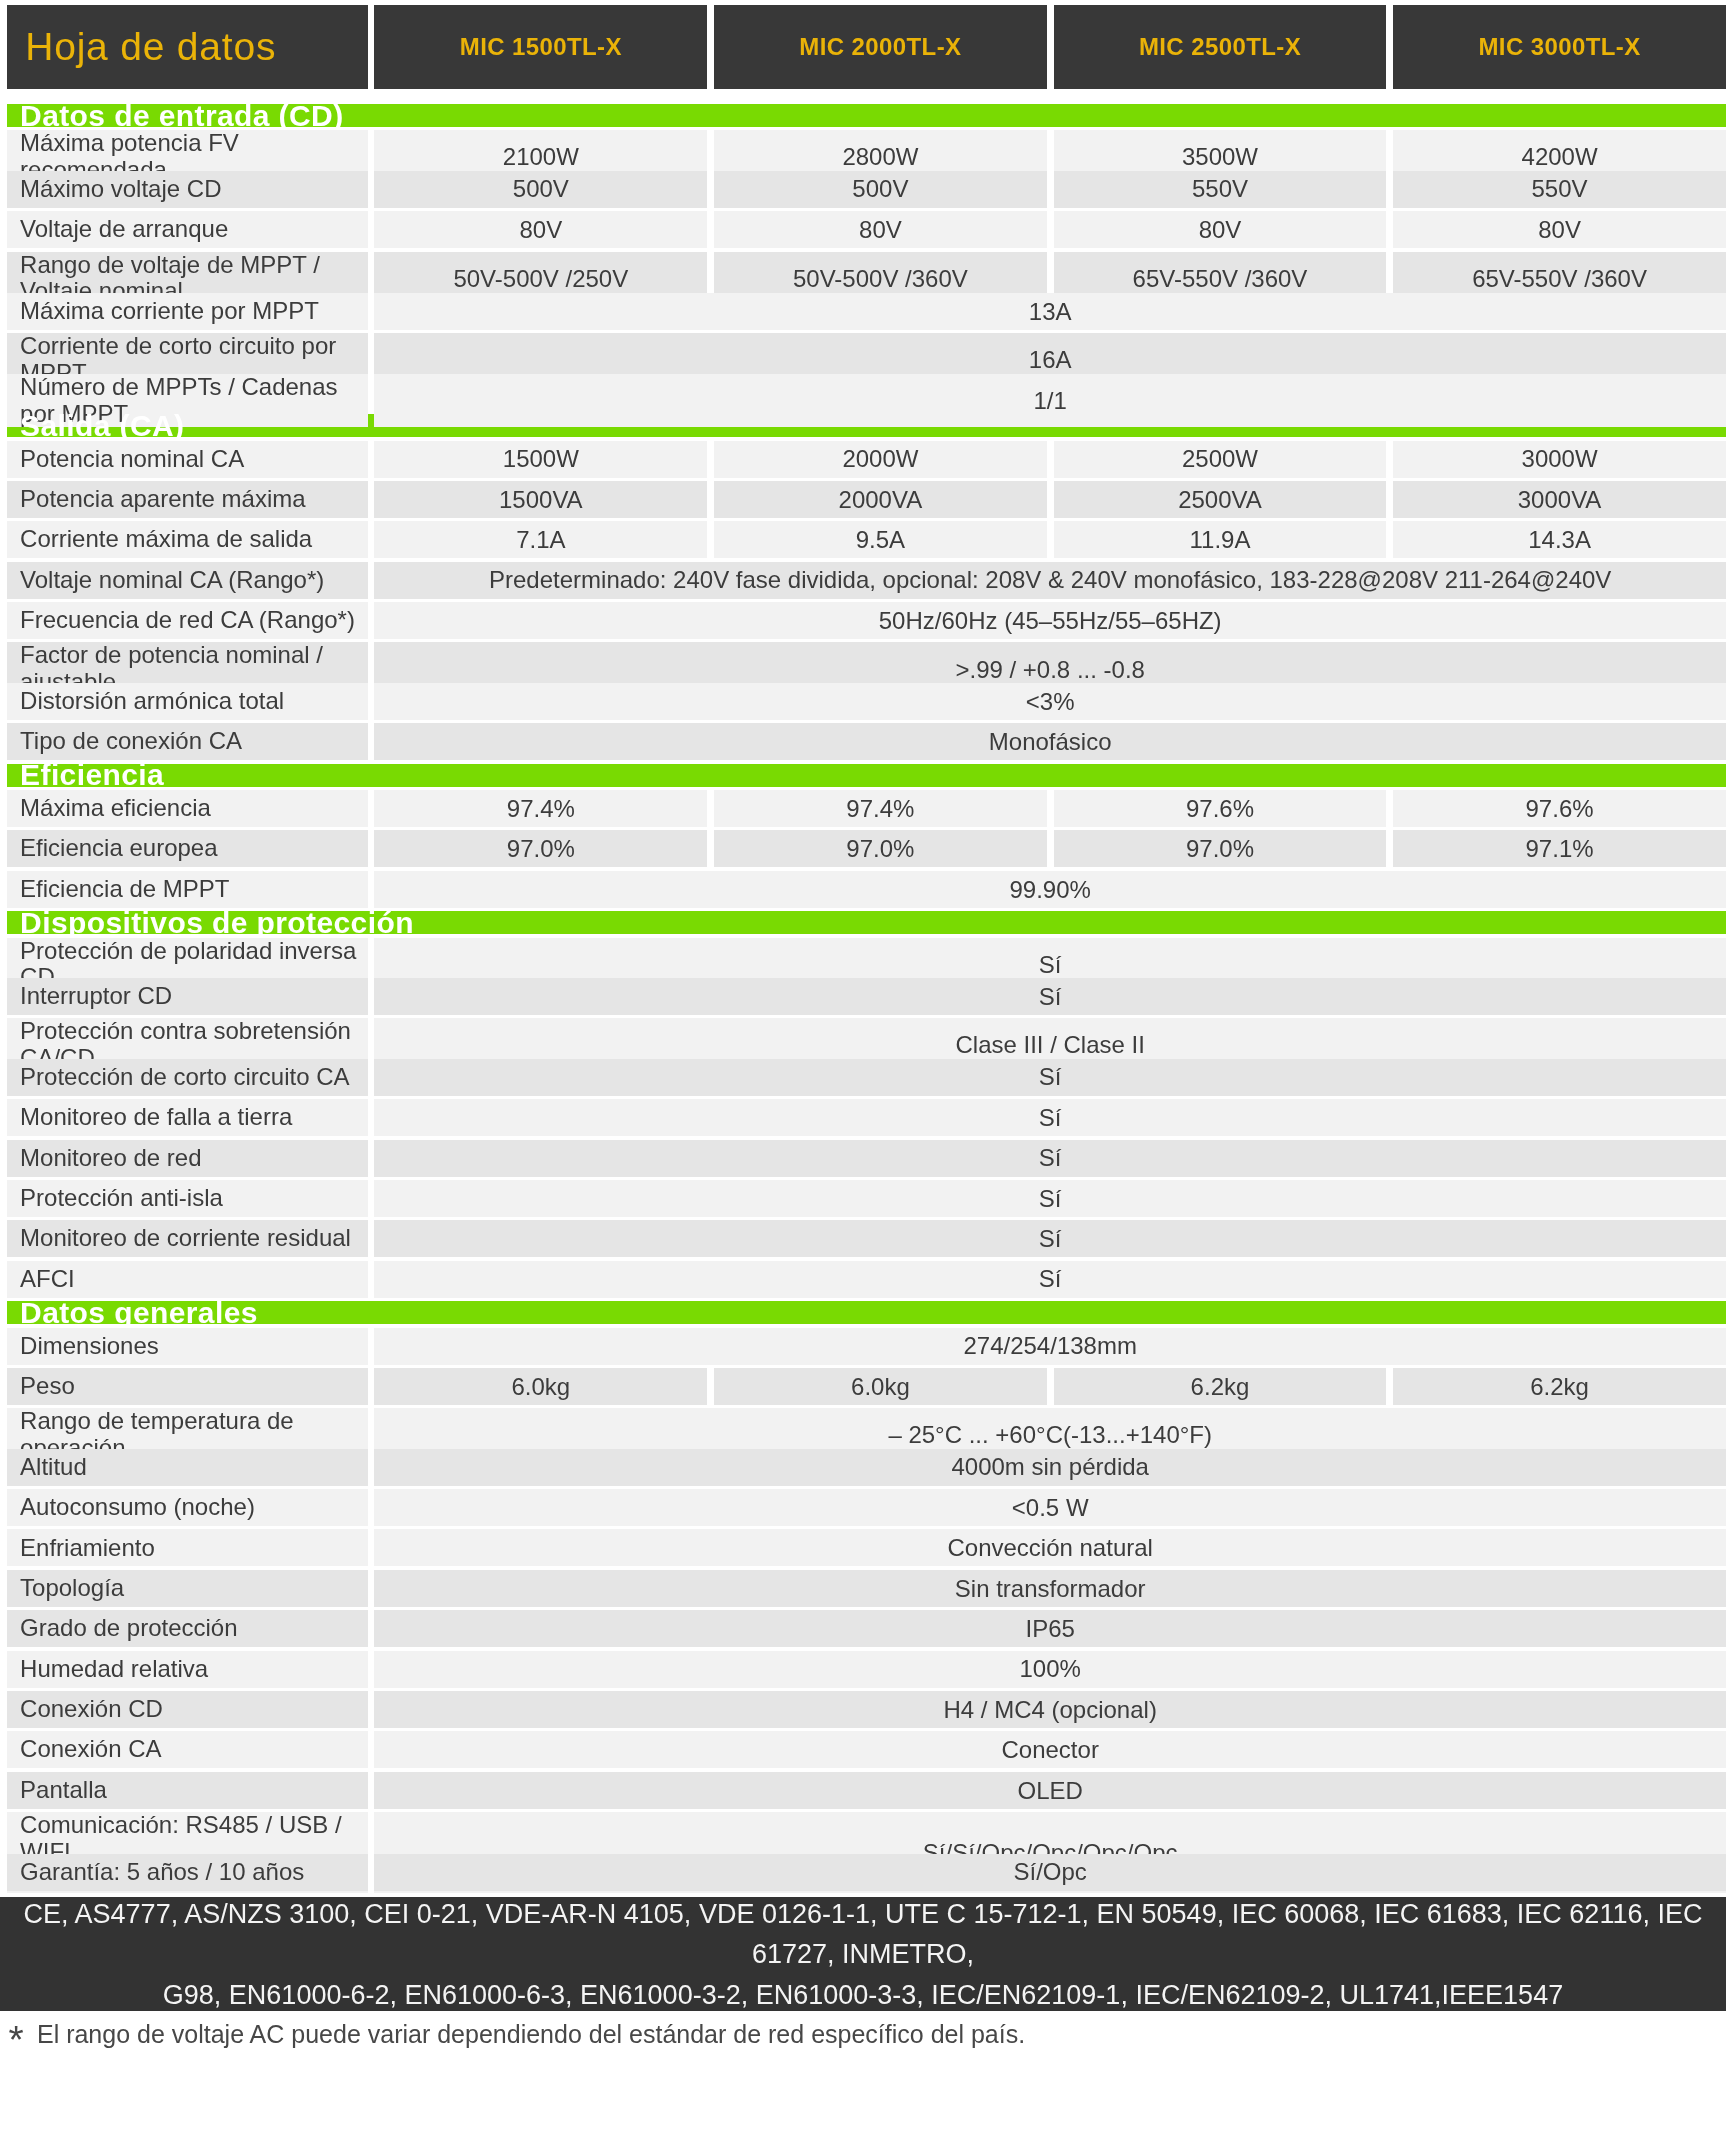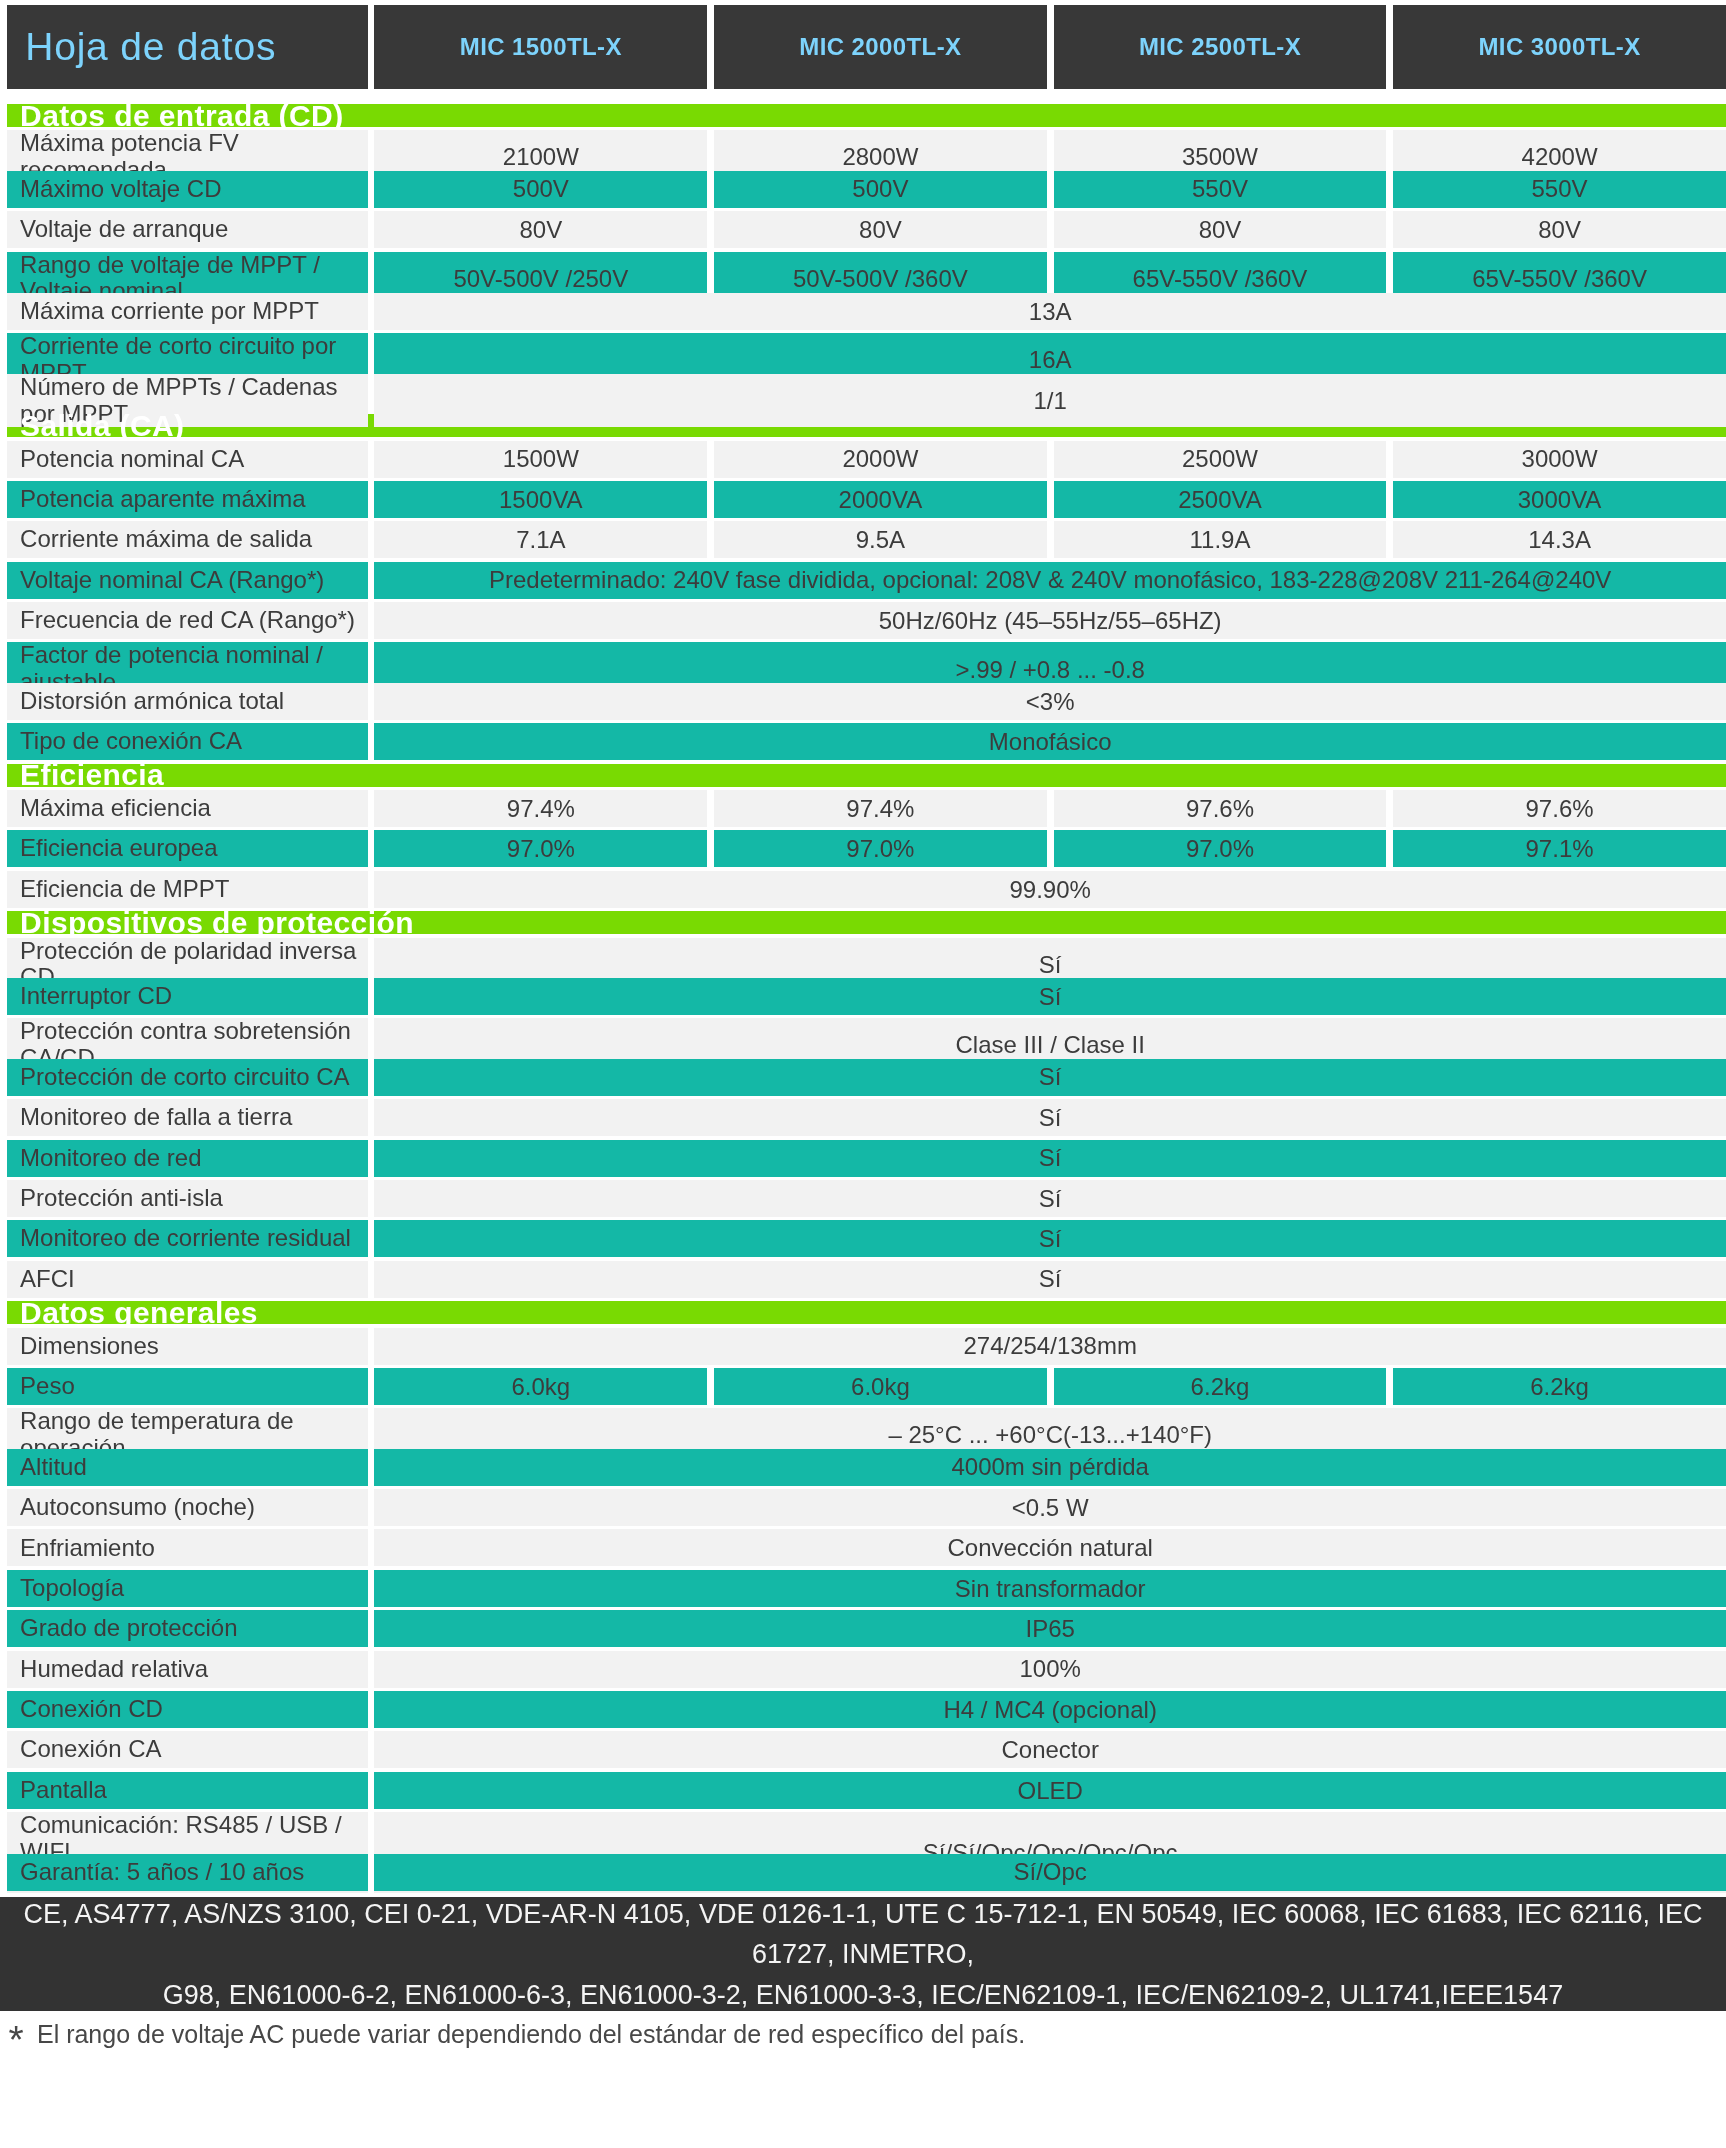--- a/index.html
+++ b/index.html
@@ -13,42 +13,42 @@
   
   .grid{
     display:grid;
     grid-template-columns:361px 1fr 1fr 1fr 1fr;
     column-gap:6.7px;
   }
 
   
   .topbar{padding:5px 0 0 6.7px;margin-right:0;}
   .topbar .box{
-    background:#383838;color:#7dd3fc;height:84px;
+    background:#383838;color:#eab308;height:84px;
     display:flex;align-items:center;
   }
   .title-box{font-size:39px;font-weight:400;padding-left:18.5px;letter-spacing:0.8px;}
   .model-box{justify-content:center;font-weight:700;font-size:24px;letter-spacing:0.4px;}
 
   
   .table{margin:15px 0 0 0;padding-left:6.7px;}
   .section-bar{
     height:23px;margin-bottom:3.4px;
     background:#79da02;color:#ffffff;
     display:flex;align-items:center;
     font-size:30px;font-weight:700;padding-left:13.4px;letter-spacing:0.4px;
   }
   .row{margin-bottom:3.4px;height:37px;}
   .row.tall{height:38px;}
   .cell{display:flex;align-items:center;font-size:24px;color:#3c3c3c;}
   .cell.label{padding-left:13.4px;white-space:pre-line;line-height:1.12;}
   .cell.val{justify-content:center;text-align:center;line-height:1.15;}
   .cell.merged{grid-column:2 / 6;}
   .row.light .cell{background:#f2f2f2;}
-  .row.dark  .cell{background:#14b8a6;}
+  .row.dark  .cell{background:#e5e5e5;}
 
   
   .certbar{
     margin-top:6.7px;background:#333333;color:#f4f4f4;height:114px;
     display:flex;flex-direction:column;justify-content:center;align-items:center;
     font-size:27px;line-height:1.5;text-align:center;
   }
 
   
   .footnotes{

